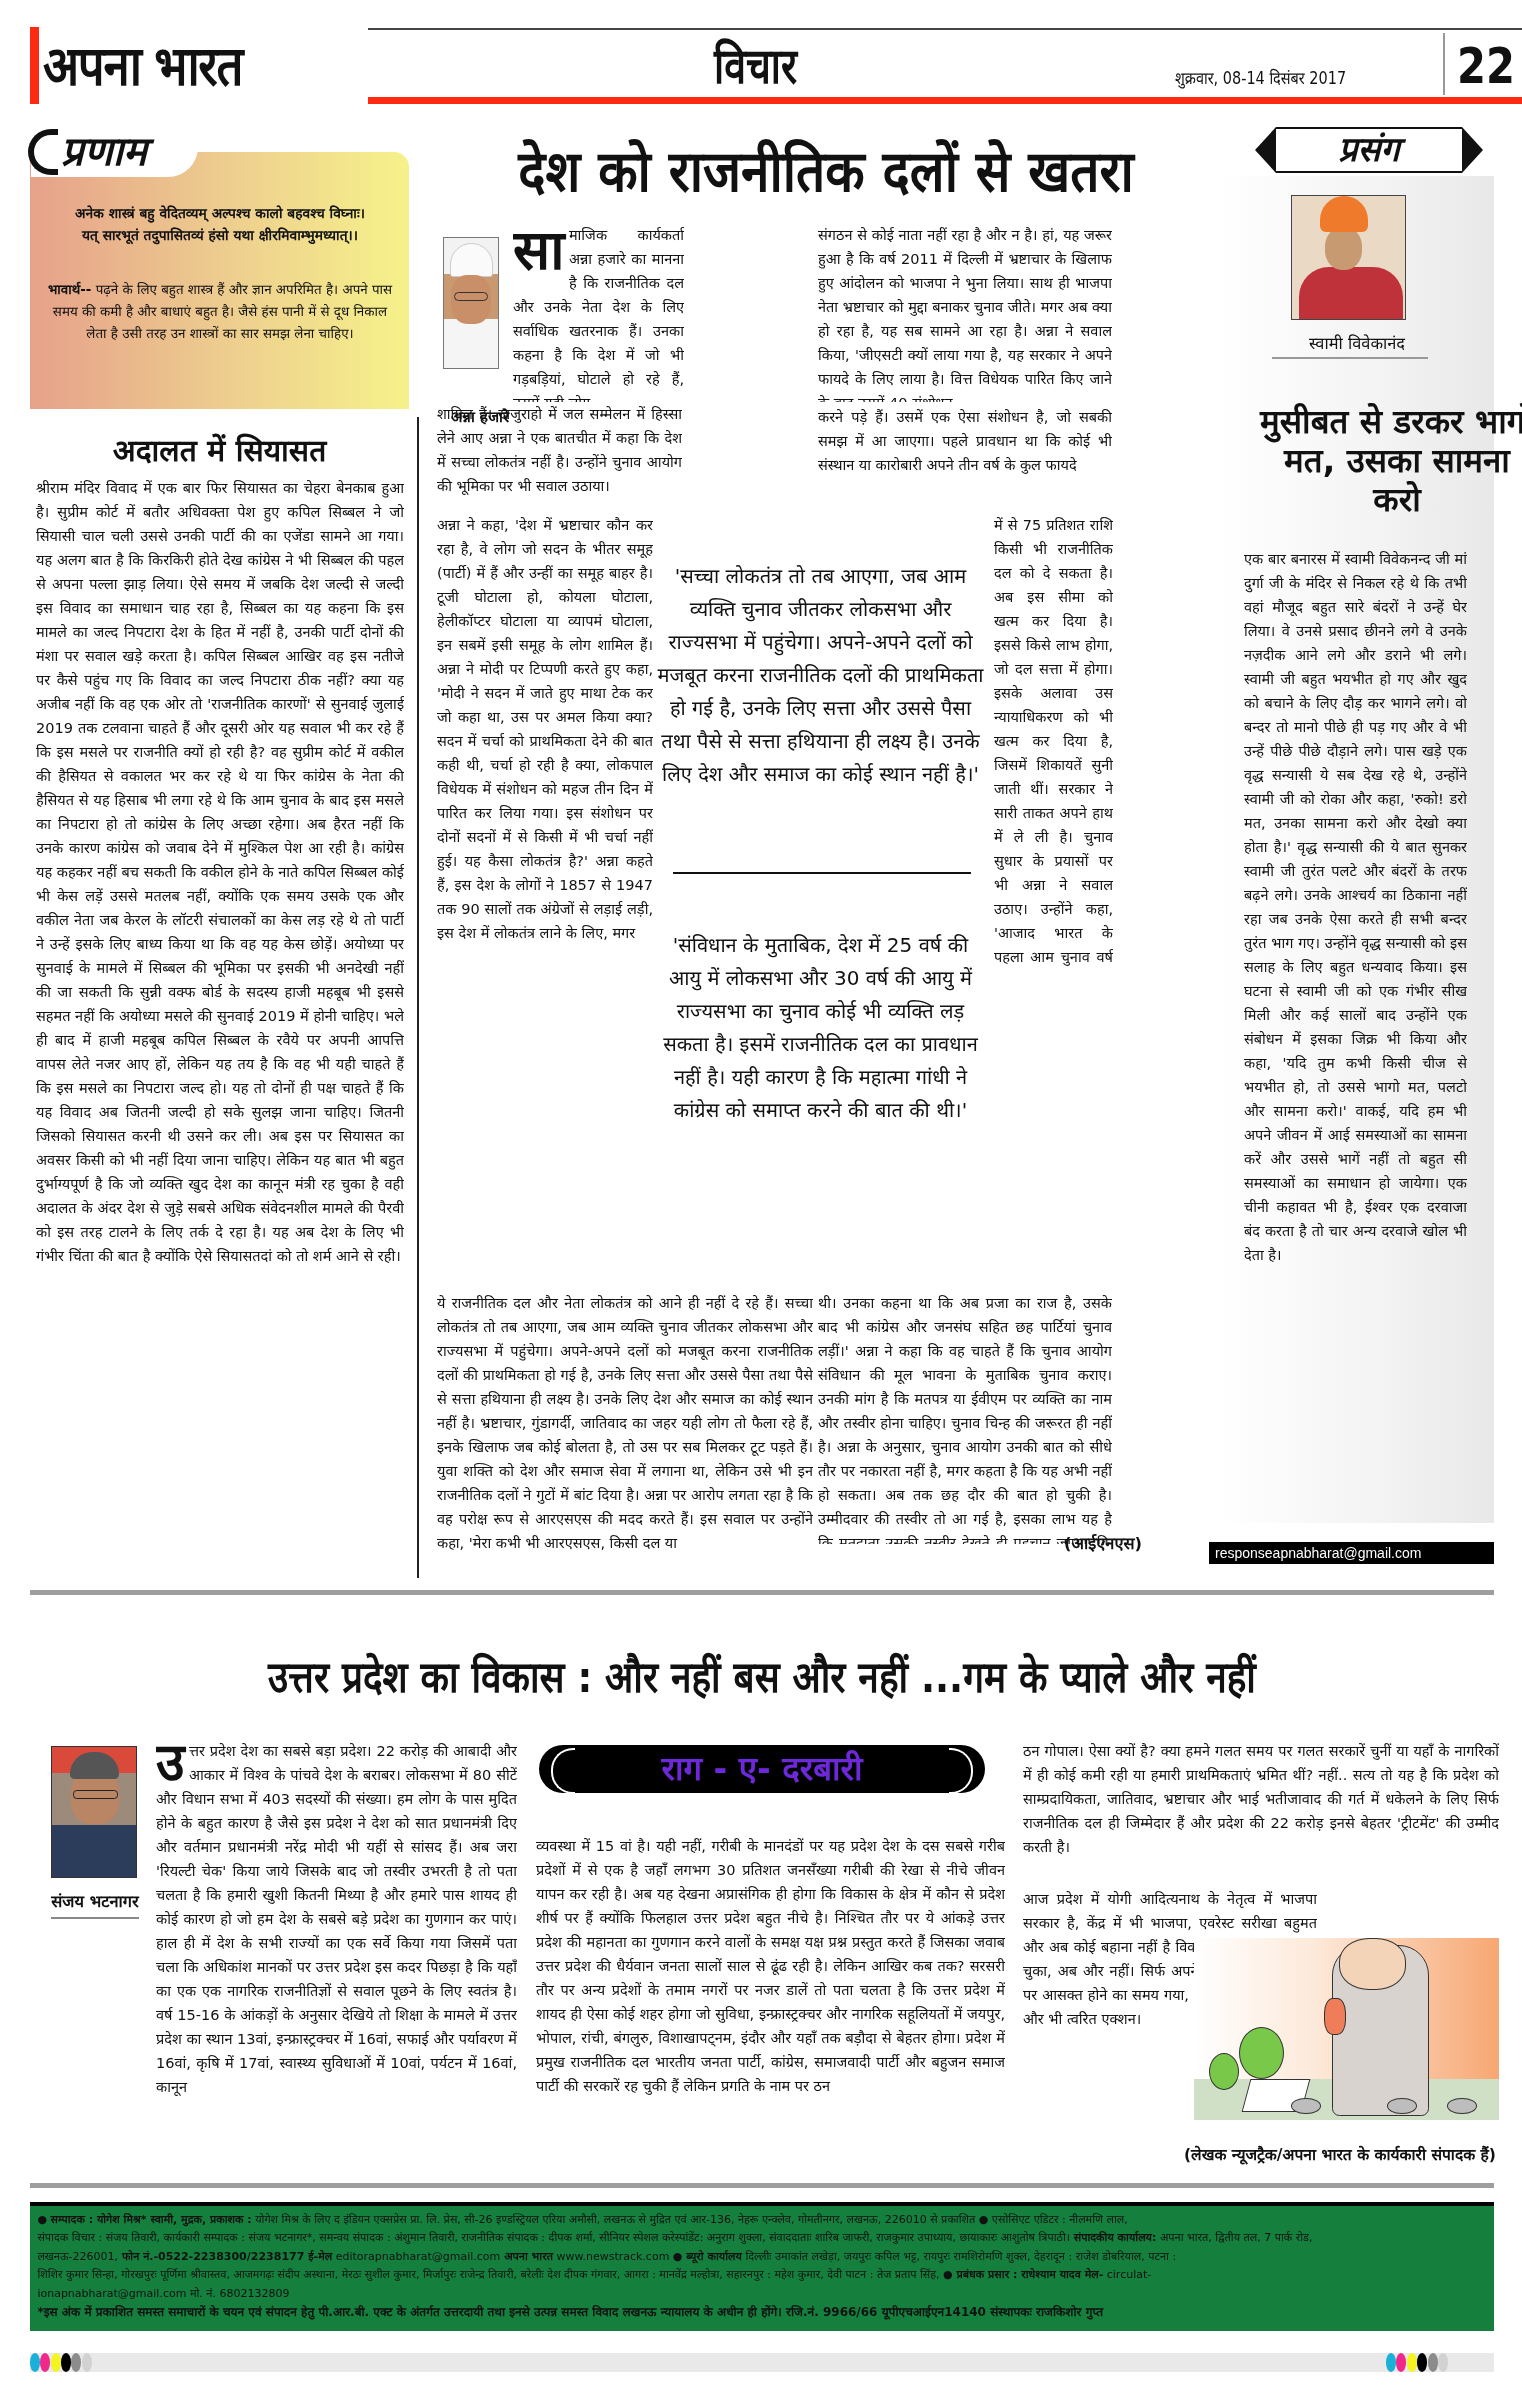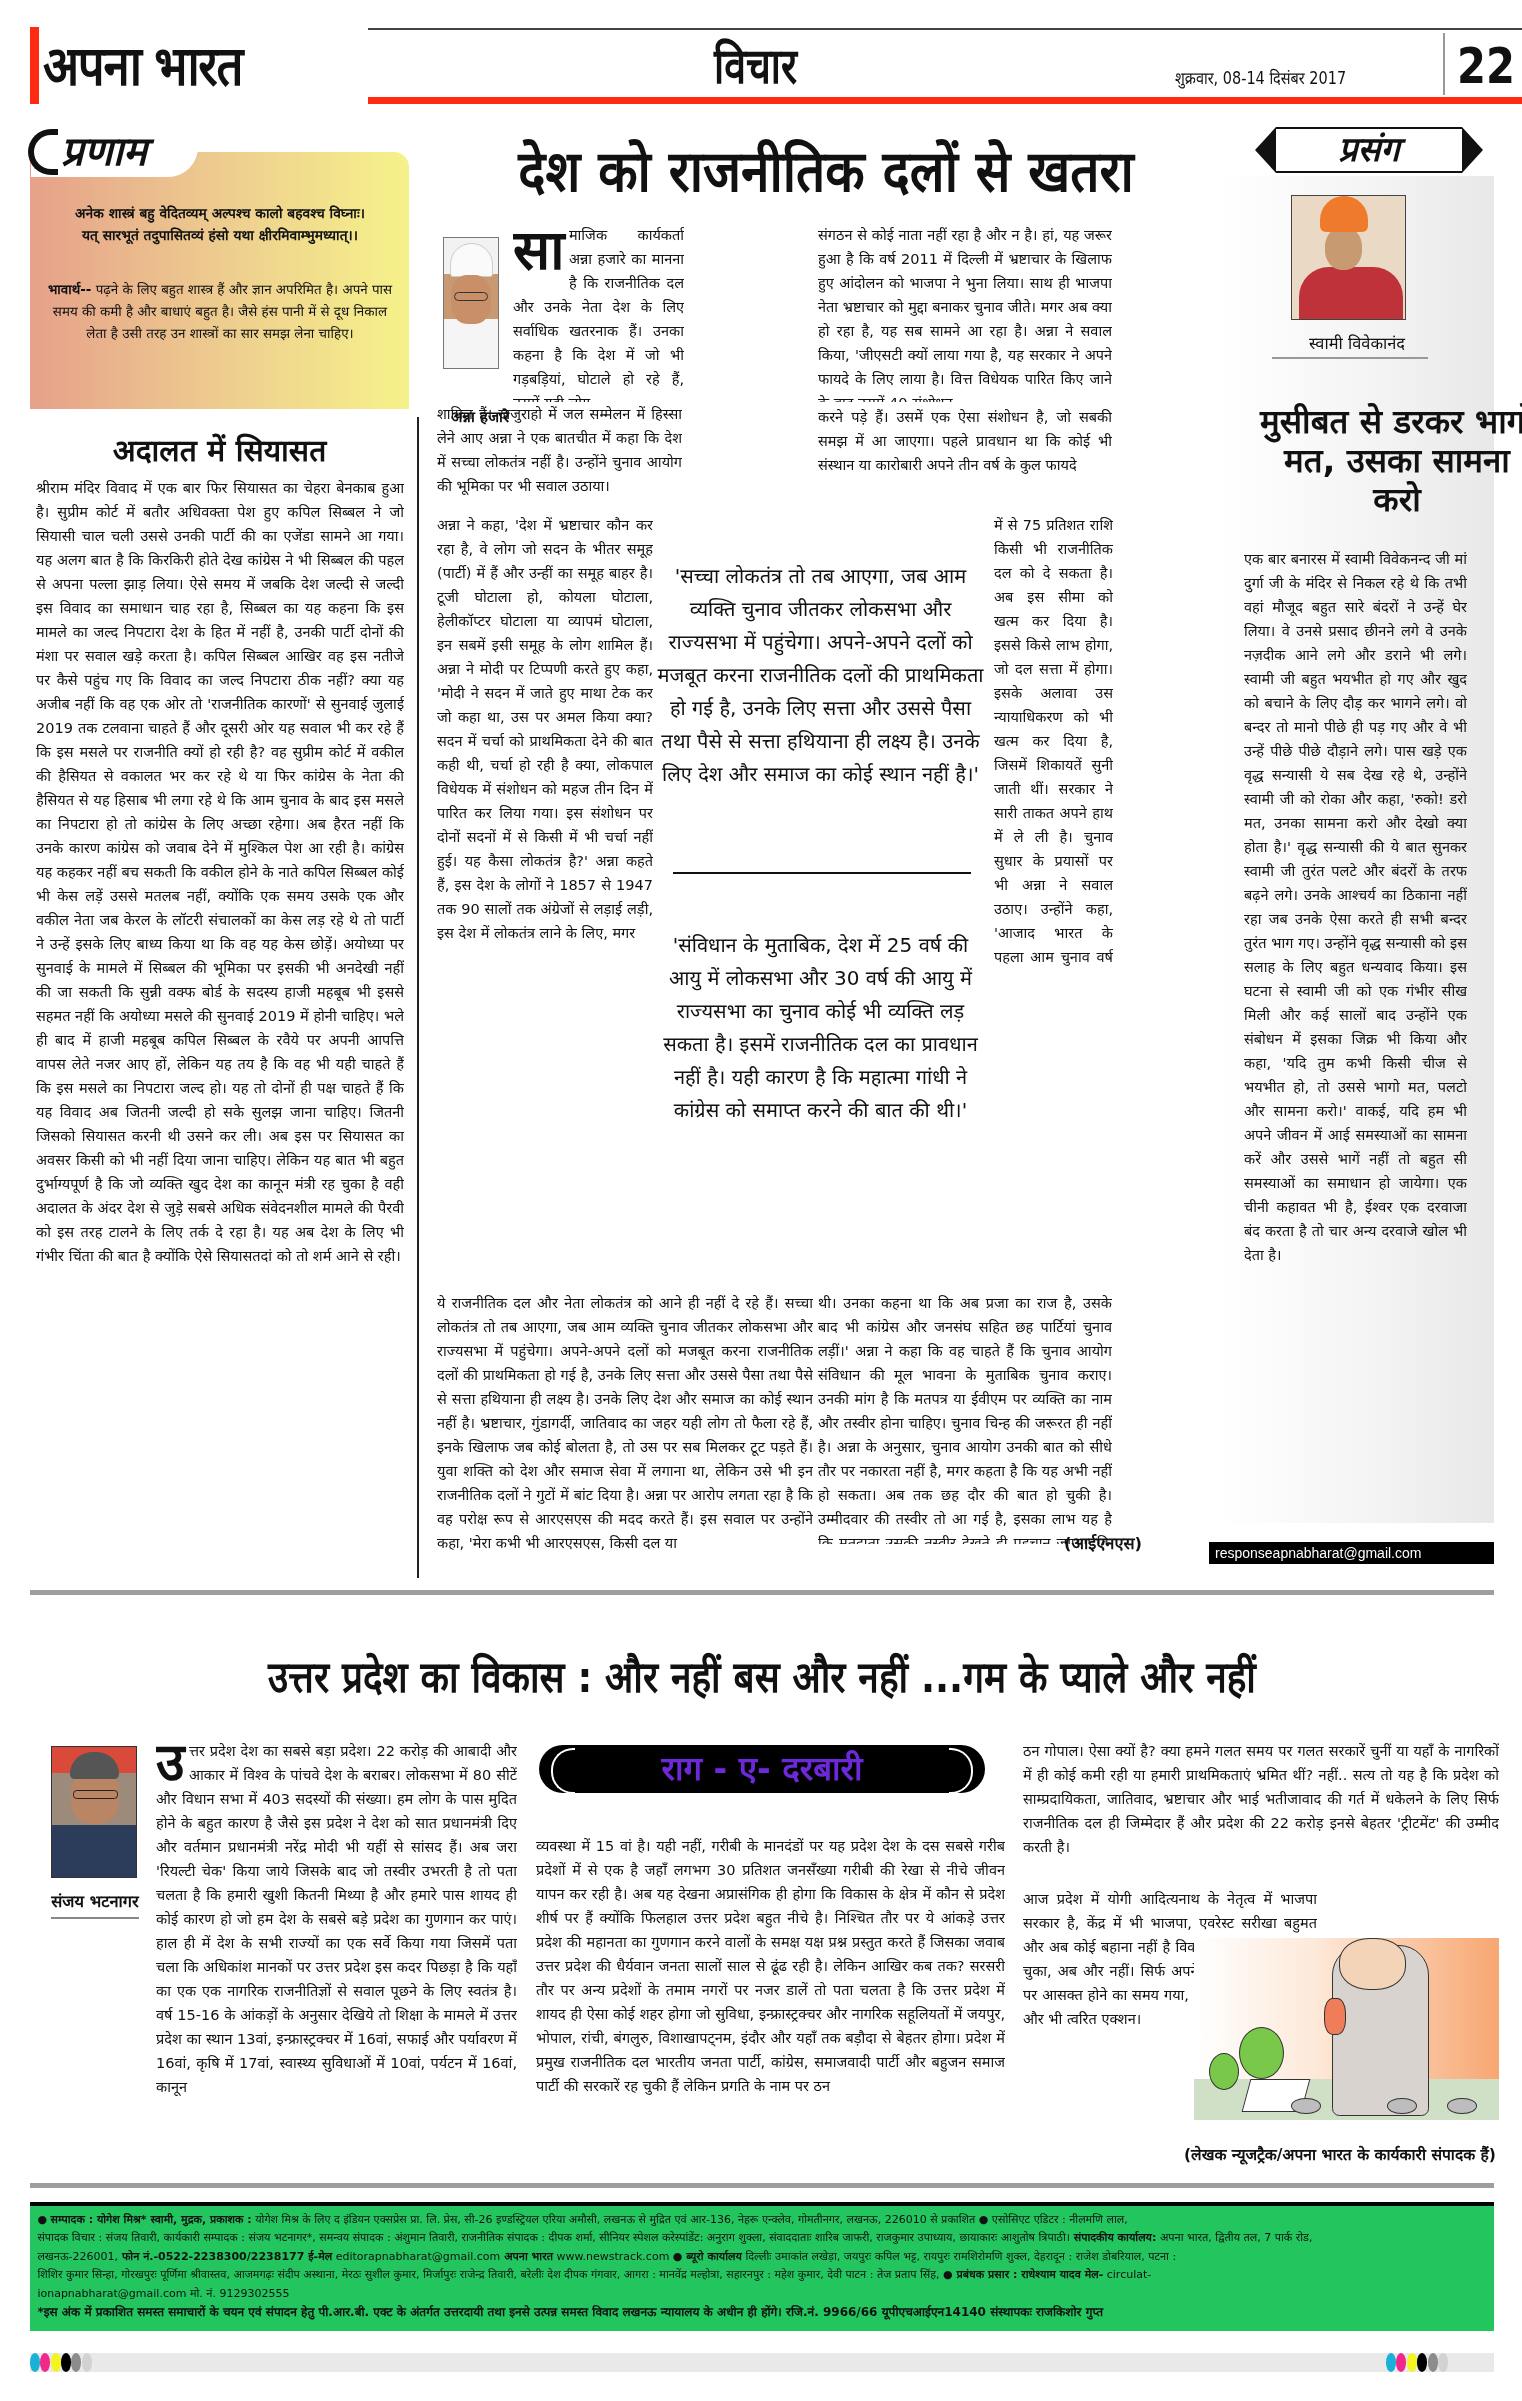--- a/index.html
+++ b/index.html
@@ -108,21 +108,21 @@
   .cartoon .man-head { position: absolute; left: 145px; top: 0; width: 67px; height: 52px; background: #f4d4b8; border-radius: 45%; border: 1.5px solid #333; }
   .cartoon .hands { position: absolute; left: 130px; top: 60px; width: 22px; height: 37px; background: #ef7d5a; border-radius: 40%; border: 1.5px solid #333; }
   .cartoon .hut { position: absolute; left: 52px; top: 141px; width: 60px; height: 33px; background: #fff; border: 1.5px solid #333; transform: skewX(-15deg); }
   .cartoon .rock { position: absolute; bottom: 6px; width: 30px; height: 16.4px; background: #bdbdbd; border: 1.5px solid #333; border-radius: 50%; }
 
   .author-note { left: 1094px; top: 2144px; width: 402px; text-align: right; font-size: 15.6px; font-weight: bold; line-height: 22px; }
   .gray-band-bottom { left: 30px; top: 2183px; width: 1464px; height: 4.5px; background: #9e9e9e; }
 
   
   .imprint-top-line { left: 30px; top: 2202px; width: 1464px; height: 3.7px; background: #000; }
-  .imprint { left: 30px; top: 2206px; width: 1464px; height: 125px; background: #22c55e; padding: 4.5px 7.4px; font-size: 11px; line-height: 18.6px; text-align: justify; color: #111; }
+  .imprint { left: 30px; top: 2206px; width: 1464px; height: 125px; background: #15803d; padding: 4.5px 7.4px; font-size: 11px; line-height: 18.6px; text-align: justify; color: #111; }
   .imprint b { font-weight: bold; }
   .imprint .note { font-weight: bold; font-size: 12px; }
   .reg-strip { left: 30px; top: 2353px; width: 1464px; height: 18.6px; background: #e9e9e9; }
   .dot { position: absolute; top: 2353px; width: 9.7px; height: 18.6px; border-radius: 50%; }
 </style>
 </head>
 <body>
 
 <div class="abs mast-bar"></div>
 <div class="abs mast-logo">अपना भारत</div>
@@ -217,21 +217,21 @@
 </div>
 <div class="abs author-note">(लेखक न्यूजट्रैक/अपना भारत के कार्यकारी संपादक हैं)</div>
 <div class="abs gray-band-bottom"></div>
 
 <div class="abs imprint-top-line"></div>
 <div class="abs imprint">
   <div>● <b>सम्पादक : योगेश मिश्र* स्वामी, मुद्रक, प्रकाशक :</b><span> योगेश मिश्र के लिए द इंडियन एक्सप्रेस प्रा. लि. प्रेस, सी-26 इण्डस्ट्रियल एरिया अमौसी, लखनऊ से मुद्रित एवं आर-136, नेहरू एन्क्लेव, गोमतीनगर, लखनऊ, 226010 से प्रकाशित ● एसोसिएट एडिटर : नीलमणि लाल,</span></div>
   <div><span>संपादक विचार : संजय तिवारी, कार्यकारी सम्पादक : संजय भटनागर*, समन्वय संपादक : अंशुमान तिवारी, राजनीतिक संपादक : दीपक शर्मा, सीनियर स्पेशल करेस्पांडेंट: अनुराग शुक्ला, संवाददाताः शारिब जाफरी, राजकुमार उपाध्याय, छायाकारः आशुतोष त्रिपाठी।</span><b> संपादकीय कार्यालय:</b><span> अपना भारत, द्वितीय तल, 7 पार्क रोड,</span></div>
   <div><span>लखनऊ-226001,</span><b> फोन नं.-0522-2238300/2238177 ई-मेल</b><span> editorapnabharat@gmail.com</span><b> अपना भारत</b><span> www.newstrack.com ●</span><b> ब्यूरो कार्यालय</b><span> दिल्लीः उमाकांत लखेड़ा, जयपुरः कपिल भट्ट, रायपुरः रामशिरोमणि शुक्ल, देहरादून : राजेश डोबरियाल, पटना :</span></div>
   <div><span>शिशिर कुमार सिन्हा, गोरखपुरः पूर्णिमा श्रीवास्तव, आजमगढ़ः संदीप अस्थाना, मेरठः सुशील कुमार, मिर्जापुरः राजेन्द्र तिवारी, बरेलीः देश दीपक गंगवार, आगरा : मानवेंद्र मल्होत्रा, सहारनपुर : महेश कुमार, देवी पाटन : तेज प्रताप सिंह, ●</span><b> प्रबंधक प्रसार : राधेश्याम यादव मेल-</b><span> circulat-</span></div>
-  <div>ionapnabharat@gmail.com मो. नं. 9129302555</div>
+  <div>ionapnabharat@gmail.com मो. नं. 6802132809</div>
   <div class="note">*इस अंक में प्रकाशित समस्त समाचारों के चयन एवं संपादन हेतु पी.आर.बी. एक्ट के अंतर्गत उत्तरदायी तथा इनसे उत्पन्न समस्त विवाद लखनऊ न्यायालय के अधीन ही होंगे। रजि.नं. 9966/66 यूपीएचआईएन14140 संस्थापकः राजकिशोर गुप्त</div>
 </div>
 
 <div class="abs reg-strip"></div>
 <div id="reg-dots">
     <div class="dot" style="left: 30px; background: rgb(26, 176, 216);"></div>
     <div class="dot" style="left: 40px; background: rgb(240, 40, 140);"></div>
     <div class="dot" style="left: 51px; background: rgb(244, 244, 30);"></div>
     <div class="dot" style="left: 61px; background: rgb(0, 0, 0);"></div>
     <div class="dot" style="left: 71px; background: rgb(140, 140, 140);"></div>

